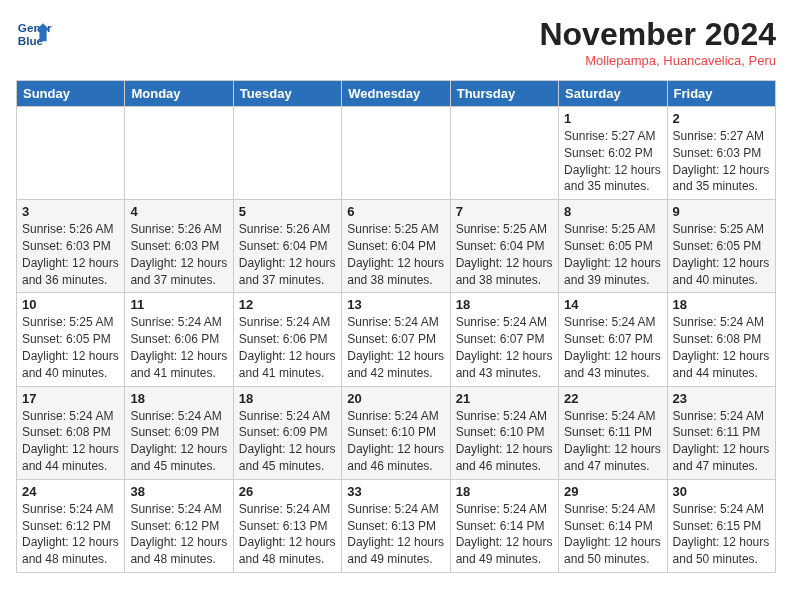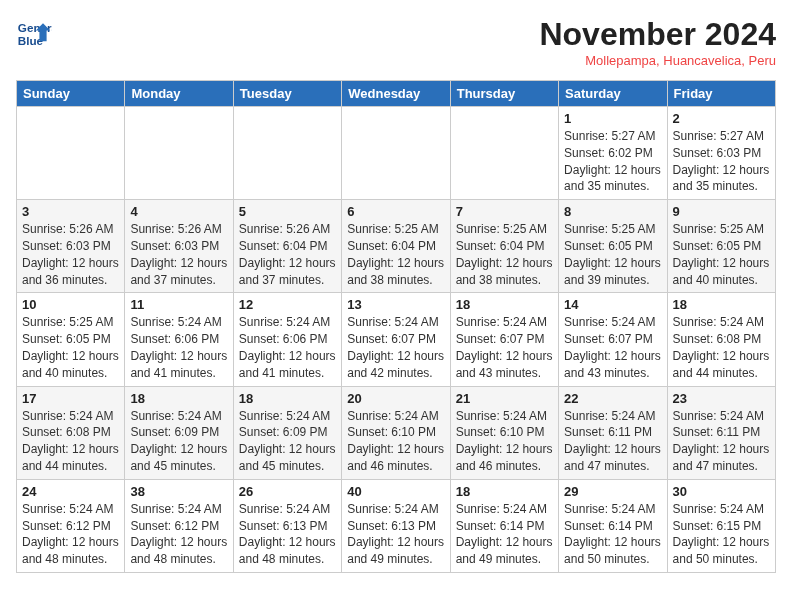--- a/index.html
+++ b/index.html
@@ -270,21 +270,21 @@
 Sunset: 6:12 PM
 Daylight: 12 hours and 48 minutes.</div>
         </td>
         <td>
           <div class="day-num">26</div>
           <div class="day-detail" style="white-space: pre-line;">Sunrise: 5:24 AM
 Sunset: 6:13 PM
 Daylight: 12 hours and 48 minutes.</div>
         </td>
         <td>
-          <div class="day-num">40</div>
+          <div class="day-num">33</div>
           <div class="day-detail" style="white-space: pre-line;">Sunrise: 5:24 AM
 Sunset: 6:13 PM
 Daylight: 12 hours and 49 minutes.</div>
         </td>
         <td>
           <div class="day-num">18</div>
           <div class="day-detail" style="white-space: pre-line;">Sunrise: 5:24 AM
 Sunset: 6:14 PM
 Daylight: 12 hours and 49 minutes.</div>
         </td>

